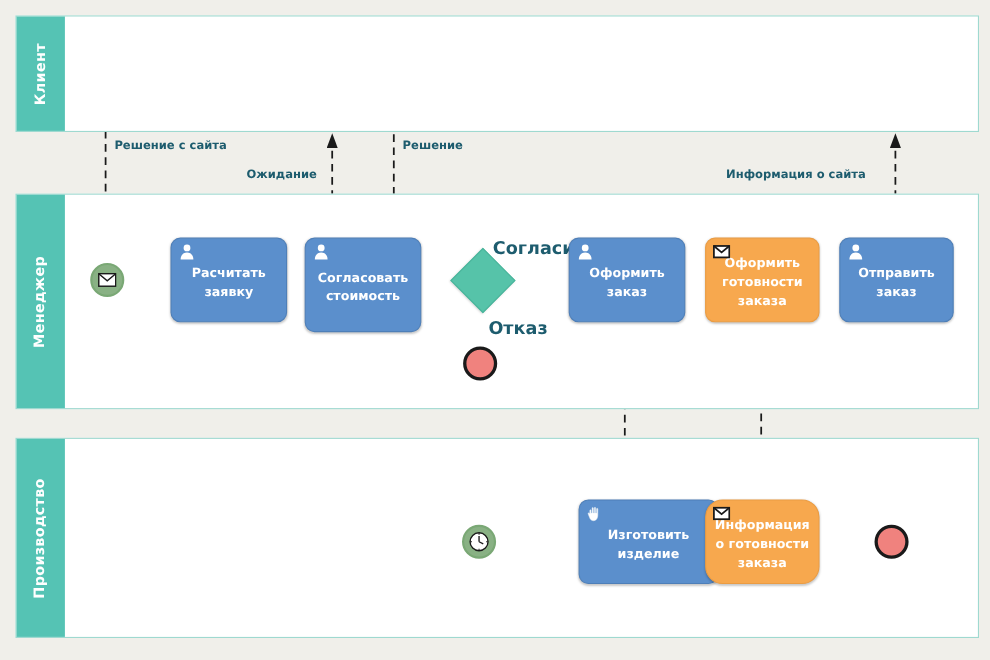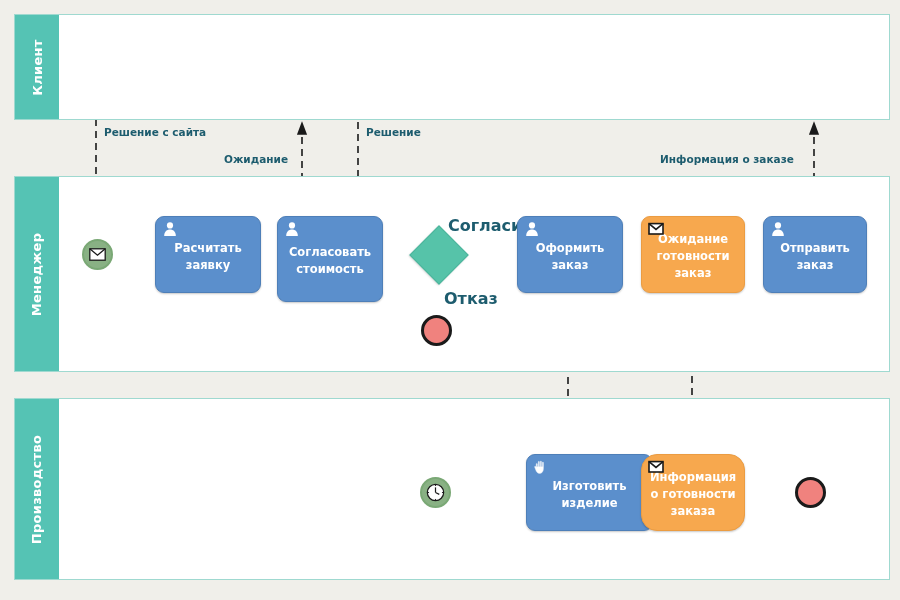--- a/index.html
+++ b/index.html
@@ -168,21 +168,21 @@
 
   <div class="pool" style="left:14px; top:398px; width:876px; height:182px;">
     <div class="lane-header">
       <span>Производство</span>
     </div>
   </div>
 
   <div class="msg-label" style="left:104px; top:126px;">Решение с сайта</div>
   <div class="msg-label" style="left:224px; top:153px;">Ожидание</div>
   <div class="msg-label" style="left:366px; top:126px;">Решение</div>
-  <div class="msg-label" style="left:660px; top:153px;">Информация о заказе</div>
+  <div class="msg-label" style="left:660px; top:153px;">Информация о сайта</div>
 
   <div class="flow-label" style="left:448px; top:216px;">Согласие</div>
   <div class="flow-label" style="left:444px; top:289px;">Отказ</div>
 
   <div class="event start" style="left:82px; top:239px; width:31px; height:31px;">
     <svg width="17" height="13" viewBox="0 0 17 13">
       <rect x="0.8" y="0.8" width="15.4" height="11.4" fill="#ffffff" stroke="#1a1a1a" stroke-width="1.3"></rect>
       <path d="M0.8,0.8 L8.5,7.2 L16.2,0.8" fill="none" stroke="#1a1a1a" stroke-width="1.3"></path>
     </svg>
   </div>
@@ -213,21 +213,21 @@
       <path d="M2.2,15 C2.2,10.6 5,8.6 8,8.6 C11,8.6 13.8,10.6 13.8,15 Z" fill="#ffffff"></path>
     </svg>
     <span class="tlabel">Оформить заказ</span>
   </div>
 
   <div class="task orange" style="left:641px; top:216px; width:104px; height:77px;">
     <svg class="ticon" viewBox="0 0 16 16">
       <rect x="1" y="2.6" width="14" height="10.4" fill="#ffffff" stroke="#1a1a1a" stroke-width="1.6"></rect>
       <path d="M1,2.6 L8,8.4 L15,2.6" fill="none" stroke="#1a1a1a" stroke-width="1.6"></path>
     </svg>
-    <span class="tlabel">Ожидание готовности заказ</span>
+    <span class="tlabel">Оформить готовности заказа</span>
   </div>
 
   <div class="task blue" style="left:763px; top:216px; width:104px; height:77px;">
     <svg class="ticon" viewBox="0 0 16 16">
       <circle cx="8" cy="4.4" r="3.1" fill="#ffffff"></circle>
       <path d="M2.2,15 C2.2,10.6 5,8.6 8,8.6 C11,8.6 13.8,10.6 13.8,15 Z" fill="#ffffff"></path>
     </svg>
     <span class="tlabel">Отправить заказ</span>
   </div>
 

